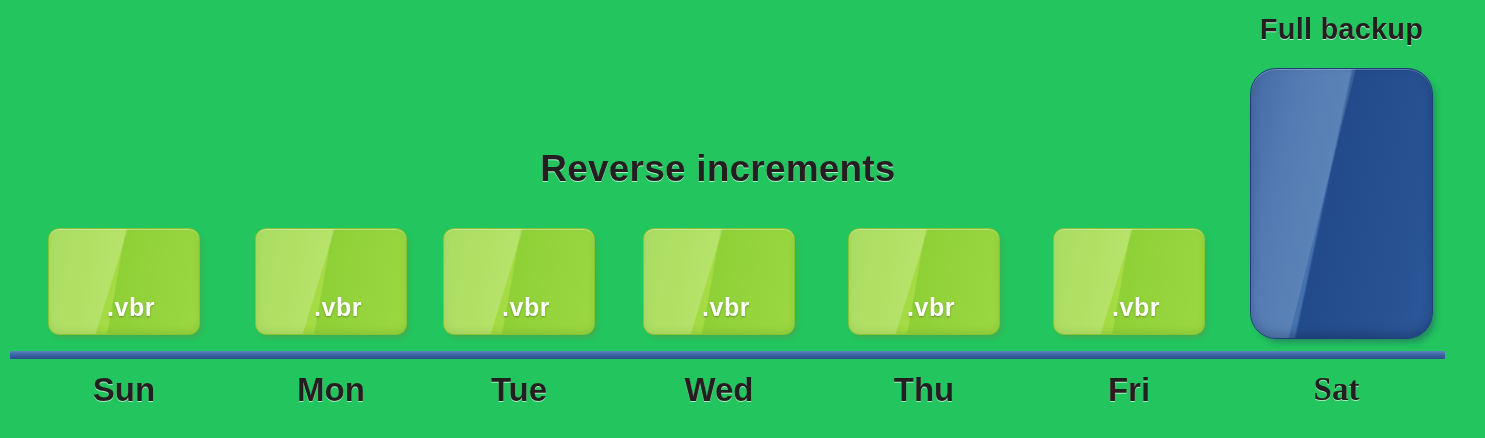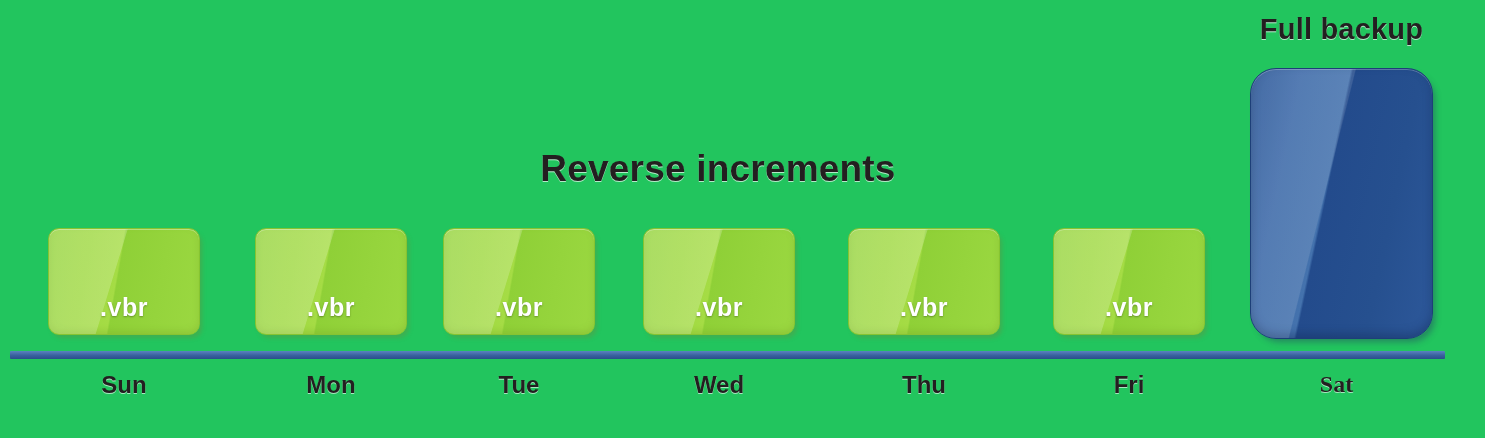--- a/index.html
+++ b/index.html
@@ -85,20 +85,21 @@
                 #95d43c 72%,
                 #9bd841 100%);
     border: 1px solid #86c431;
     box-shadow:
       3px 4px 4px -1px rgba(110,140,60,0.40),
       inset 0 1px 0 rgba(255,255,255,0.35),
       inset 0 -3px 6px rgba(120,170,40,0.35);
   }
   .box-green .ext-label {
     top: 64px;
+    padding-left: 7px;
   }
   .box-green .gloss {
     background: linear-gradient(107deg,
                 rgba(255,255,255,0.20) 0%,
                 rgba(255,255,255,0.20) 43%,
                 rgba(255,255,255,0.00) 43.5%,
                 rgba(255,255,255,0.00) 100%);
   }
 
   
@@ -138,21 +139,21 @@
     height: 8px;
     background: linear-gradient(180deg, #5a83bf 0%, #39619e 55%, #2b4f8a 100%);
     border-radius: 1px;
   }
 
   
   .day-label {
     position: absolute;
     top: 371px;
     font-weight: bold;
-    font-size: 24px;
+    font-size: 33px;
     color: #231f20;
     text-align: center;
     white-space: nowrap;
     text-shadow: 0 1px 0 rgba(255,255,255,0.6);
   }
 </style>
 </head>
 <body>
 
 <div id="stage">

